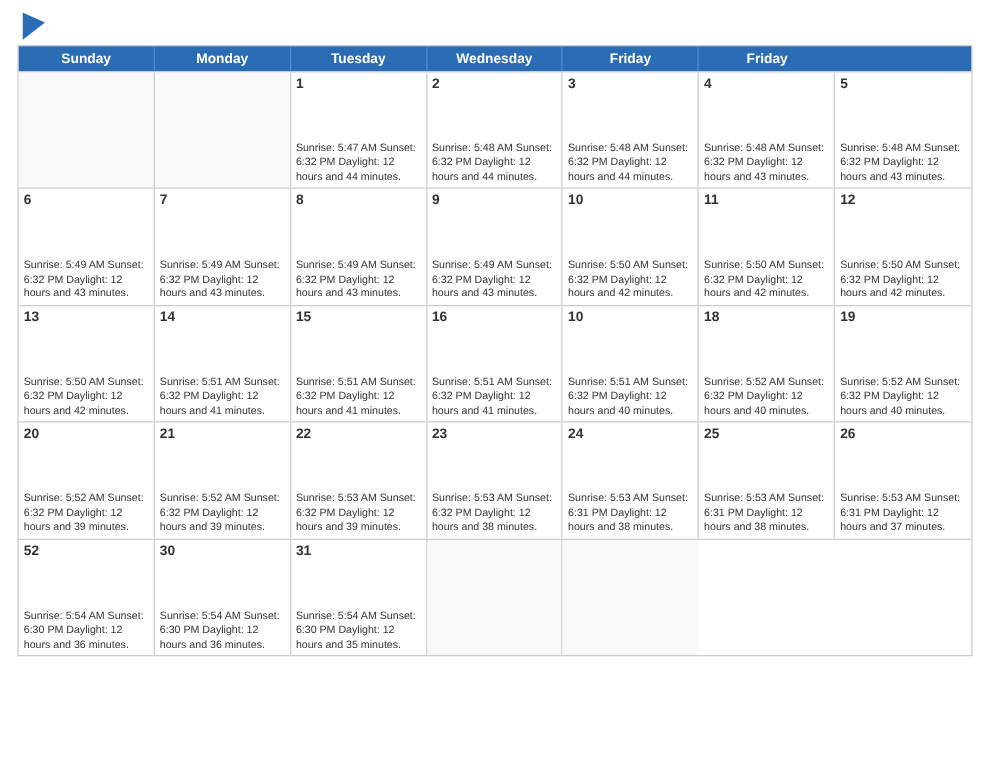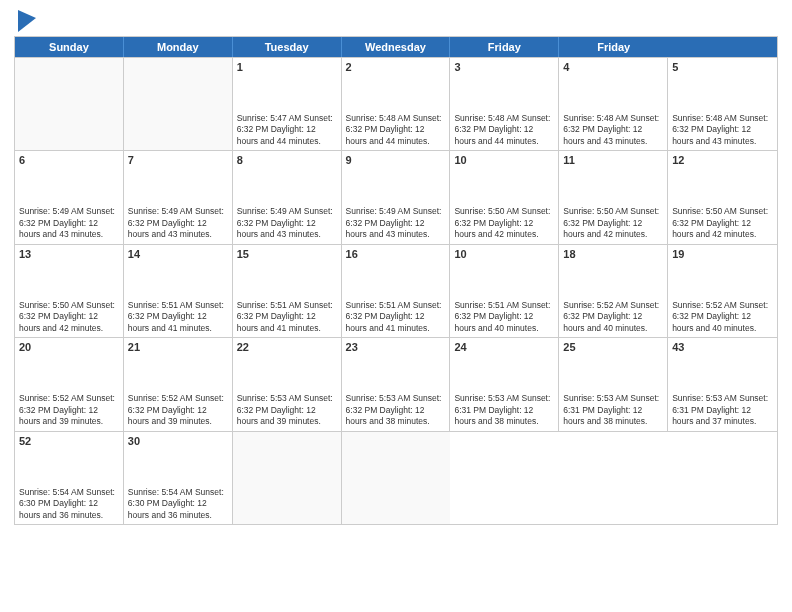--- a/index.html
+++ b/index.html
@@ -298,37 +298,43 @@
 Sunset: 6:31 PM
 Daylight: 12 hours and 38 minutes.</div>
           </div>
           <div class="cal-cell">
             <div class="day-number">25</div>
             <div class="day-info">Sunrise: 5:53 AM
 Sunset: 6:31 PM
 Daylight: 12 hours and 38 minutes.</div>
           </div>
           <div class="cal-cell">
-            <div class="day-number">43</div>
+            <div class="day-number">26</div>
             <div class="day-info">Sunrise: 5:53 AM
 Sunset: 6:31 PM
 Daylight: 12 hours and 37 minutes.</div>
           </div>
         </div>
         <div class="cal-week">
           <div class="cal-cell">
             <div class="day-number">52</div>
             <div class="day-info">Sunrise: 5:54 AM
 Sunset: 6:30 PM
 Daylight: 12 hours and 36 minutes.</div>
           </div>
           <div class="cal-cell">
             <div class="day-number">30</div>
             <div class="day-info">Sunrise: 5:54 AM
 Sunset: 6:30 PM
 Daylight: 12 hours and 36 minutes.</div>
+          </div>
+          <div class="cal-cell">
+            <div class="day-number">31</div>
+            <div class="day-info">Sunrise: 5:54 AM
+Sunset: 6:30 PM
+Daylight: 12 hours and 35 minutes.</div>
           </div>
           <div class="cal-cell empty"></div>
           <div class="cal-cell empty"></div>
         </div>
       </div>
   </div>
 </div>
 
 </body></html>

